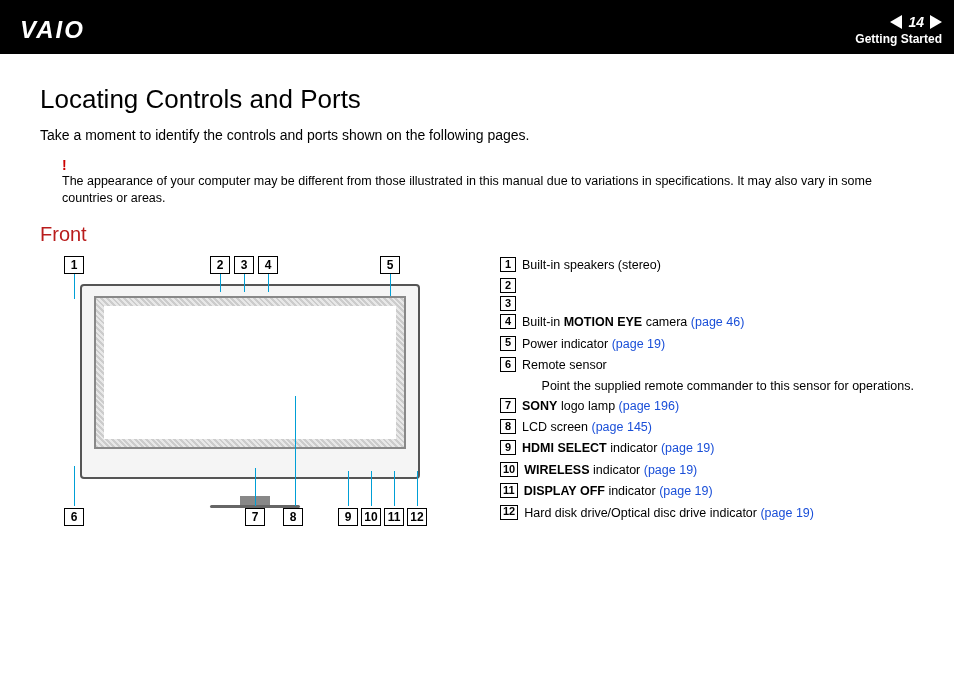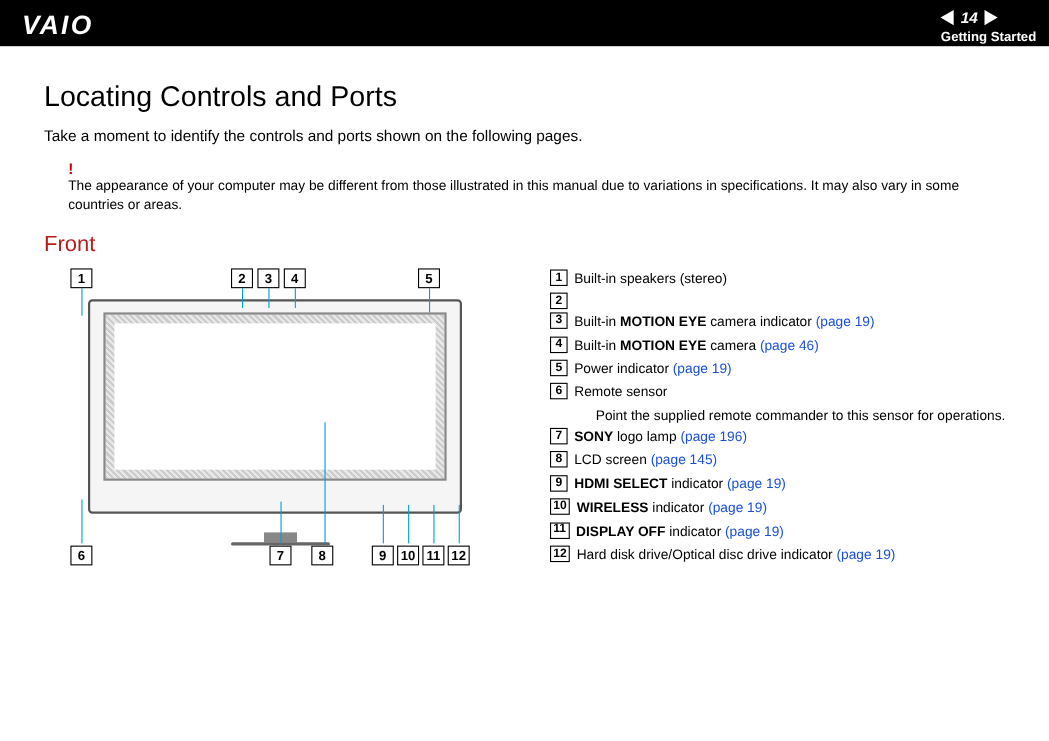--- a/index.html
+++ b/index.html
@@ -1,25 +1,25 @@
 <!DOCTYPE html>
 <html><head>
 <meta charset="utf-8">
 <style>
   * { box-sizing: border-box; margin: 0; padding: 0; }
   body { font-family: Arial, Helvetica, sans-serif; font-size: 13px; color: #000; background:#fff; width:954px; }
-  .header { background:#000; color:#fff; height:42px; display:flex; align-items:center; justify-content:space-between; padding:6px 12px 0 20px; }
+  .header { background:#000; color:#fff; height:54px; display:flex; align-items:center; justify-content:space-between; padding:6px 12px 0 20px; }
   .logo { font-family: Arial, sans-serif; font-size:24px; font-weight:bold; letter-spacing:2px; font-style:italic;}
   .page-nav { display:flex; align-items:center; gap:6px; font-size:12px;}
   .arrow { display:inline-block; width:0;height:0; border-top:7px solid transparent; border-bottom:7px solid transparent;}
   .arrow-left { border-right:12px solid #fff;}
   .arrow-right { border-left:12px solid #fff;}
   .page-num { font-weight:bold; font-style:italic; font-size:14px;}
   .section-label { font-weight:bold; font-size:12px;}
-  .nav-col { display:flex; flex-direction:column; gap:2px;}
+  .nav-col { display:flex; flex-direction:column; align-items:flex-end; gap:2px;}
   .content { padding: 30px 40px 20px 40px; }
   h1 { font-size:26px; font-weight:normal; margin-bottom:12px; }
   .intro { font-size:14px; margin-bottom:14px;}
   .warn-block { padding-left:22px; margin-bottom:16px;}
   .warn-mark { color:#c00; font-weight:bold; font-size:14px;}
   .warn-text { font-size:12.5px; line-height:1.35;}
   h2 { color:#b91c1c; font-size:20px; font-weight:normal; margin-bottom:10px;}
   .diagram-row { display:flex; gap:30px; align-items:flex-start;}
   .diagram-box { width:430px; }
   .legend { flex:1; font-size:12.5px; line-height:1.55;}
@@ -120,21 +120,20 @@
     <div class="legend" id="legend-host">
         <div class="legend-item">
           <span class="num-box">1</span>
           <span class="legend-text"><span>Built-in speakers (stereo)</span></span>
         </div>
         <div class="legend-item">
           <span class="num-box">2</span>
         </div>
         <div class="legend-item">
           <span class="num-box">3</span>
-          <span class="legend-text"><span>Built-in </span><b>MOTION EYE</b><span> camera indicator </span><span class="link">(page 19)</span></span>
         </div>
         <div class="legend-item">
           <span class="num-box">4</span>
           <span class="legend-text"><span>Built-in </span><b>MOTION EYE</b><span> camera </span><span class="link">(page 46)</span></span>
         </div>
         <div class="legend-item">
           <span class="num-box">5</span>
           <span class="legend-text"><span>Power indicator </span><span class="link">(page 19)</span></span>
         </div>
         <div class="legend-item">

